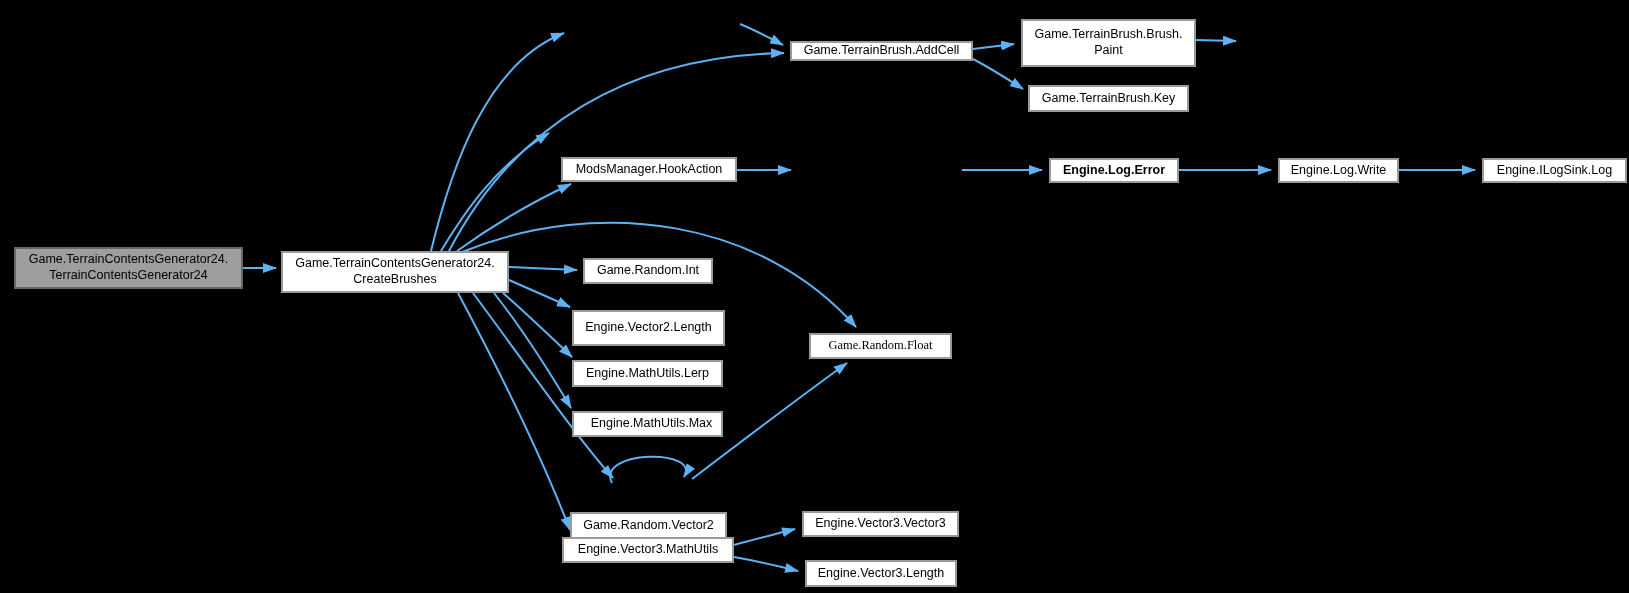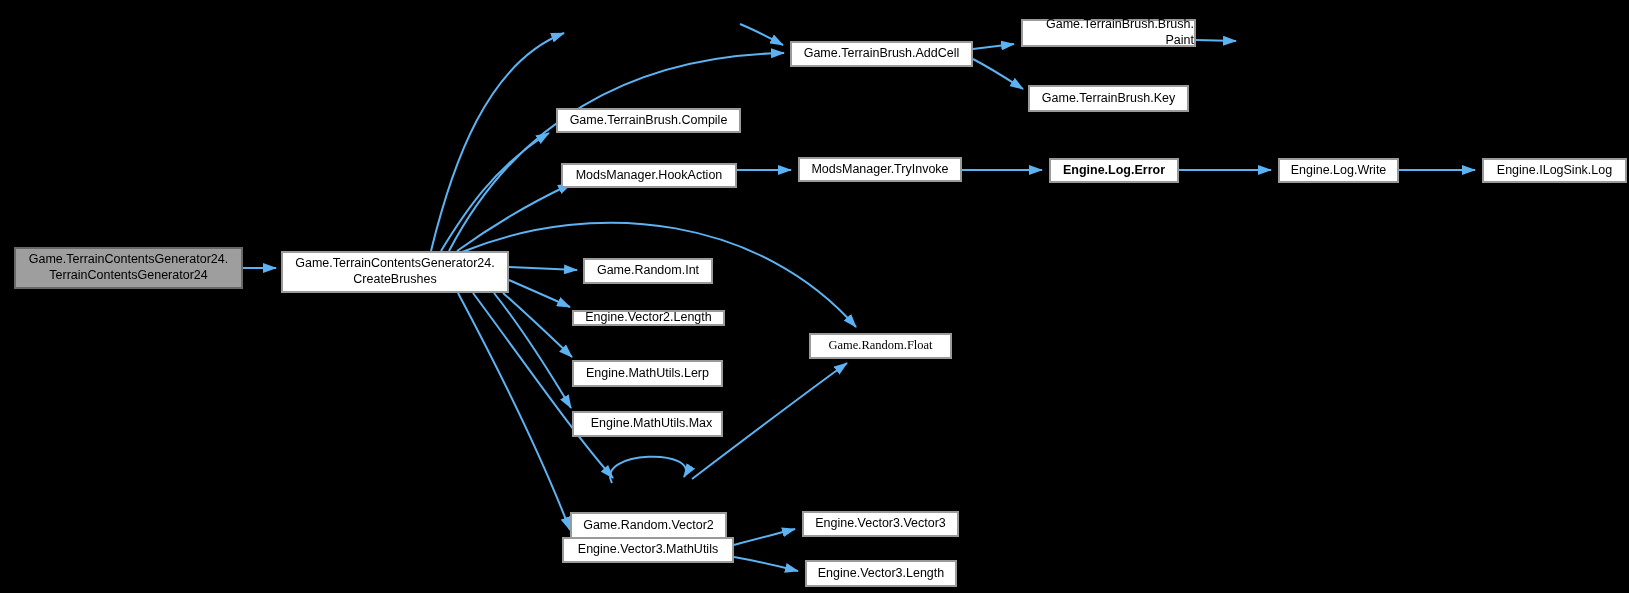--- a/index.html
+++ b/index.html
@@ -96,52 +96,46 @@
     </svg>
 
 <div class="node highlight" style="left: 14px; top: 247px; width: 229px; height: 42px;">
       <span class="node-line">Game.TerrainContentsGenerator24.</span>
       <span class="node-line">TerrainContentsGenerator24</span>
     </div>
     <div class="node" style="left: 281px; top: 251px; width: 228px; height: 42px;">
       <span class="node-line">Game.TerrainContentsGenerator24.</span>
       <span class="node-line">CreateBrushes</span>
     </div>
-    <div class="node" style="left: 790px; top: 41px; width: 183px; height: 26px;">
+    <div class="node" style="left: 790px; top: 41px; width: 183px; height: 20px;">
       <span class="node-line">Game.TerrainBrush.AddCell</span>
     </div>
-    <div class="node" style="left: 1021px; top: 19px; width: 175px; height: 28px; align-items: flex-end;">
+    <div class="node" style="left: 1021px; top: 19px; width: 175px; height: 48px;">
       <span class="node-line">Game.TerrainBrush.Brush.</span>
       <span class="node-line">Paint</span>
     </div>
     <div class="node" style="left: 1028px; top: 85px; width: 161px; height: 27px;">
       <span class="node-line">Game.TerrainBrush.Key</span>
     </div>
-    <div class="node" style="left: 556px; top: 108px; width: 185px; height: 25px;">
-      <span class="node-line">Game.TerrainBrush.Compile</span>
-    </div>
-    <div class="node" style="left: 561px; top: 163px; width: 176px; height: 25px;">
+    <div class="node" style="left: 561px; top: 157px; width: 176px; height: 25px;">
       <span class="node-line">ModsManager.HookAction</span>
-    </div>
-    <div class="node" style="left: 798px; top: 157px; width: 164px; height: 25px;">
-      <span class="node-line">ModsManager.TryInvoke</span>
     </div>
     <div class="node" style="left: 1049px; top: 158px; width: 130px; height: 25px; font-weight: bold;">
       <span class="node-line">Engine.Log.Error</span>
     </div>
     <div class="node" style="left: 1278px; top: 158px; width: 121px; height: 25px;">
       <span class="node-line">Engine.Log.Write</span>
     </div>
     <div class="node" style="left: 1482px; top: 158px; width: 145px; height: 25px; justify-content: center;">
       <span class="node-line">Engine.ILogSink.Log</span>
     </div>
     <div class="node" style="left: 583px; top: 258px; width: 130px; height: 26px;">
       <span class="node-line">Game.Random.Int</span>
     </div>
-    <div class="node" style="left: 572px; top: 310px; width: 153px; height: 16px;">
+    <div class="node" style="left: 572px; top: 310px; width: 153px; height: 36px;">
       <span class="node-line">Engine.Vector2.Length</span>
     </div>
     <div class="node" style="left: 572px; top: 360px; width: 151px; height: 27px;">
       <span class="node-line">Engine.MathUtils.Lerp</span>
     </div>
     <div class="node" style="left: 572px; top: 411px; width: 151px; height: 26px; padding-left: 8px;">
       <span class="node-line">Engine.MathUtils.Max</span>
     </div>
     <div class="node" style="left: 809px; top: 333px; width: 143px; height: 26px; font-family: Liberation Serif, serif;">
       <span class="node-line">Game.Random.Float</span>

